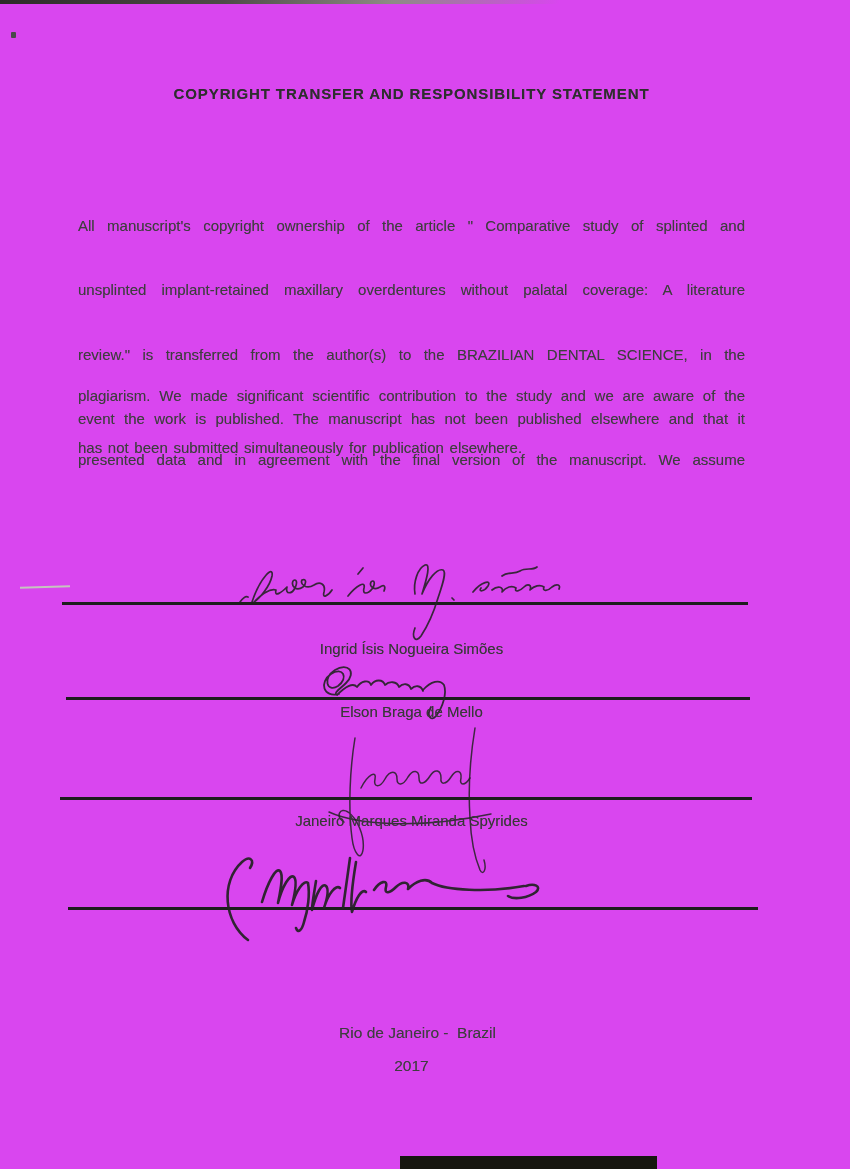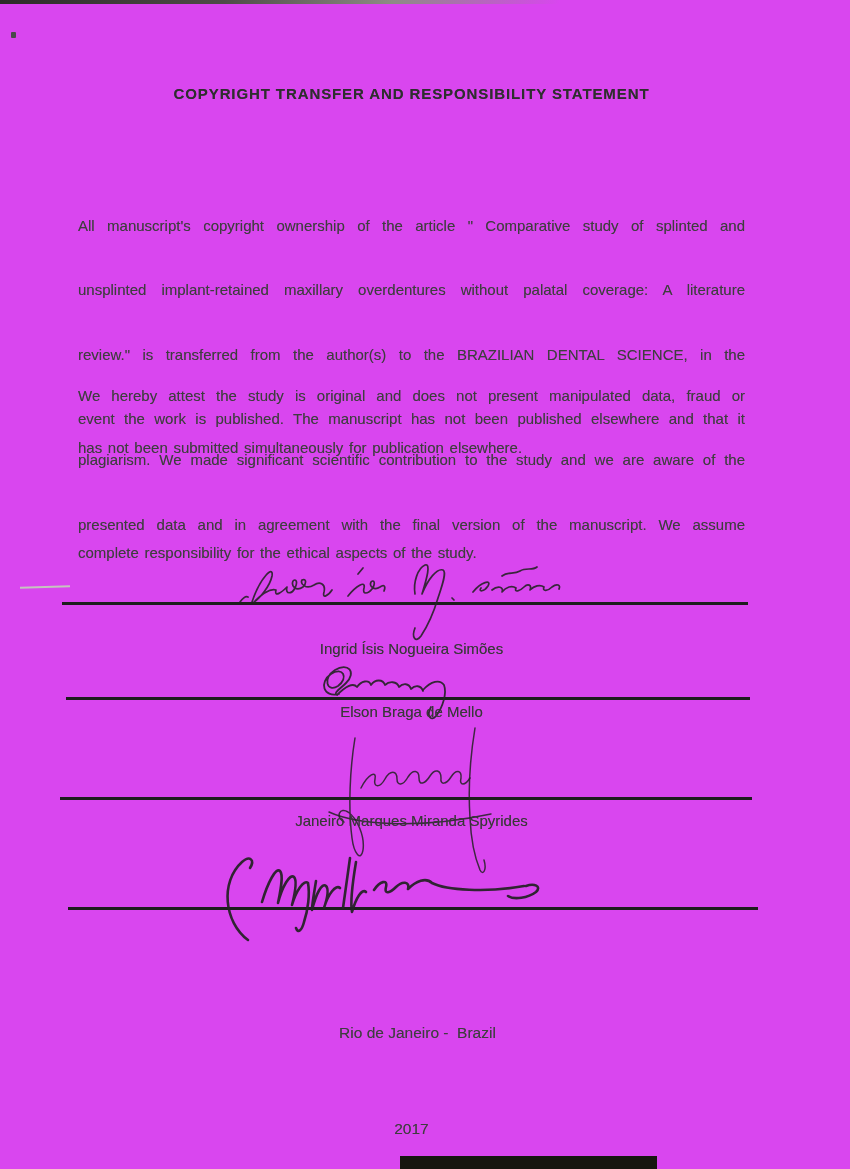--- a/index.html
+++ b/index.html
@@ -78,21 +78,21 @@
   .s3 path { stroke-width: 1.5; opacity: 0.85; }
   .s4 { left: 202px; top: 850px; width: 370px; height: 96px; }
   .s4 path { stroke-width: 2.6; opacity: 0.92; }
   
   .footer-loc {
     position: absolute; left: 84px; top: 1024px; width: 667px;
     text-align: center; font-size: 15.5px; color: #3e3e3e;
     white-space: pre; text-shadow: 0 0 0.4px rgba(62,62,62,0.45);
   }
   .footer-year {
-    position: absolute; left: 78px; top: 1120px; width: 667px;
+    position: absolute; left: 78px; top: 1057px; width: 667px;
     text-align: center; font-size: 15.5px; color: #3e3e3e;
     text-shadow: 0 0 0.4px rgba(62,62,62,0.45);
   }
 </style>
 </head>
 <body>
 
 <div class="page">
 
   <div class="top-edge"></div>
@@ -103,24 +103,22 @@
 
   <div class="para p1">
     <div class="jl">All manuscript's copyright ownership of the article " Comparative study of splinted and</div>
     <div class="jl">unsplinted implant-retained maxillary overdentures without palatal coverage: A literature</div>
     <div class="jl">review." is transferred from the author(s) to the BRAZILIAN DENTAL SCIENCE, in the</div>
     <div class="jl">event the work is published. The manuscript has not been published elsewhere and that it</div>
     <div class="jl-last">has not been submitted simultaneously for publication elsewhere.</div>
   </div>
 
   <div class="para p2">
-    <div class="jl">We hereby attest the study is original and does not present manipulated data, fraud or</div>
     <div class="jl">plagiarism. We made significant scientific contribution to the study and we are aware of the</div>
     <div class="jl">presented data and in agreement with the final version of the manuscript. We assume</div>
-    <div class="jl-last">complete responsibility for the ethical aspects of the study.</div>
   </div>
 
   <div class="sig-rule r1"></div>
   <svg class="sig s1" viewBox="0 0 340 96" aria-hidden="true">
     <path d="M10,50 C13,46 16,44 18,45"></path>
     <path d="M22,50 C30,26 44,12 42,24 C40,34 30,46 24,50 C32,42 40,36 46,38 C44,46 52,40 57,35 C55,43 62,42 65,36 C68,30 66,26 63,29 C61,34 66,40 73,35 C77,31 76,26 72,28 C70,32 76,38 84,33 C90,29 96,32 94,40 C92,47 98,44 102,38"></path>
     <path d="M118,44 C126,34 136,28 134,36 C132,43 138,42 142,37 C146,31 144,27 141,30 C139,34 144,39 150,35 C154,32 156,34 154,39"></path>
     <path d="M128,22 L133,16"></path>
     <path d="M185,42 C183,30 188,16 195,13 C201,11 197,26 192,42 C198,27 207,16 213,18 C217,20 212,34 208,46 C205,56 199,72 191,84 C186,91 181,86 185,76"></path>
     <path d="M222,46 L224,48"></path>

